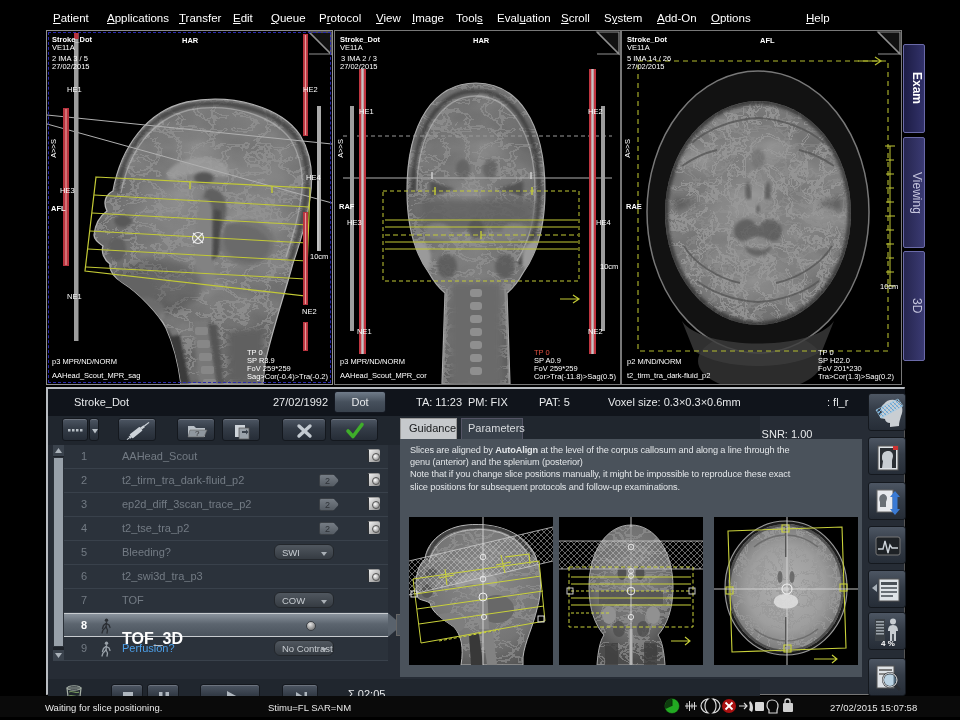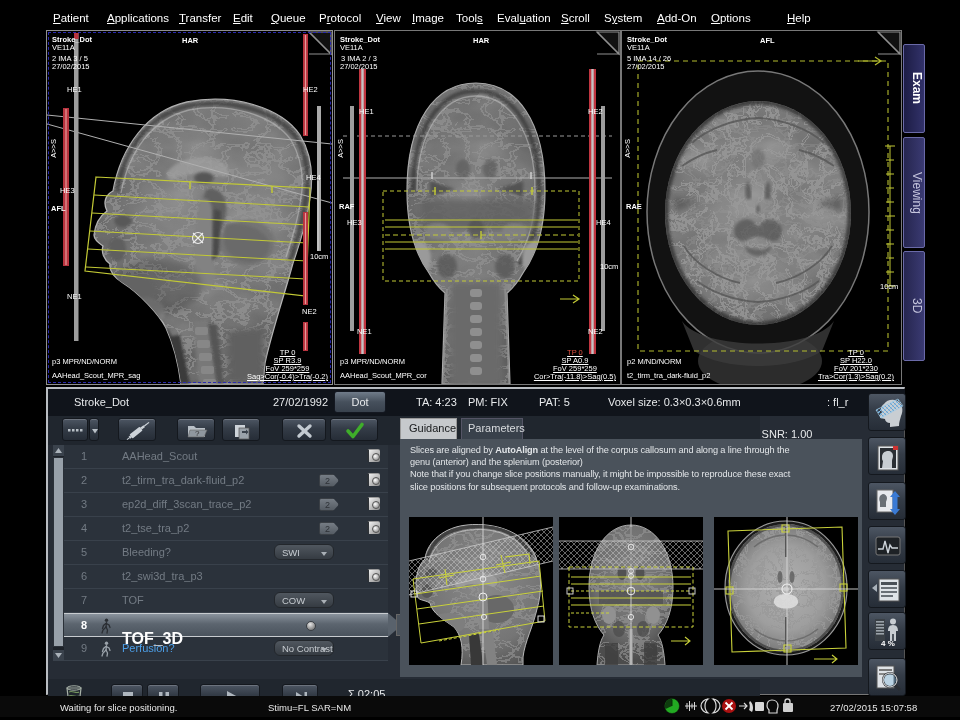--- a/index.html
+++ b/index.html
@@ -12,21 +12,21 @@
 .menu span{position:absolute;top:1px;}
 .menu u{text-decoration:underline;}
 
 .panel{position:absolute;top:30px;background:#000;border:1px solid #787878;}
 #p1{left:46px;width:287px;height:355px;border:1px solid #909090;}
 #p1 .selb{position:absolute;left:1px;top:1px;right:1px;bottom:1px;border:1px dashed #2a2ab0;z-index:30;pointer-events:none;}
 #p2{left:334px;width:287px;height:355px;}
 #p3{left:621px;width:281px;height:355px;}
 .ptxt{position:absolute;color:#fff;font-size:7.5px;line-height:8px;z-index:20;}
 .b{font-weight:bold;}
-.r{text-align:center;text-decoration:underline;}
+.r{text-align:left;}
 
 .vtab{position:absolute;left:903px;width:22px;color:#fff;
   writing-mode:vertical-rl;text-align:center;font-size:12px;
   border:1px solid #6a6aa8;border-radius:2px;}
 
 #bottom{position:absolute;left:46px;top:387px;width:859px;height:308px;
   background:#262c35;border-top:2px solid #b9bdc2;border-left:2px solid #b9bdc2;
   border-right:1px solid #555;border-bottom:1px solid #777;}
 #hdrrow{position:absolute;left:0;top:0;width:857px;height:27px;background:#10141b;color:#e8eaec;font-size:11px;}
 #toolrow{position:absolute;left:0;top:27px;width:712px;height:29px;background:#20262e;}
@@ -88,21 +88,21 @@
     <span style="left:271px"><u>Q</u>ueue</span>
     <span style="left:319px">P<u>r</u>otocol</span>
     <span style="left:376px"><u>V</u>iew</span>
     <span style="left:412px"><u>I</u>mage</span>
     <span style="left:456px">Tool<u>s</u></span>
     <span style="left:497px">Eval<u>u</u>ation</span>
     <span style="left:561px"><u>S</u>croll</span>
     <span style="left:604px">S<u>y</u>stem</span>
     <span style="left:657px"><u>A</u>dd-On</span>
     <span style="left:711px"><u>O</u>ptions</span>
-    <span style="left:787px"><u>H</u>elp</span>
+    <span style="left:806px"><u>H</u>elp</span>
   </div>
 
   <div class="panel" id="p1">
     <div class="selb"></div>
     <svg width="285" height="353" viewBox="0 0 285 353" style="position:absolute;left:0;top:0;">
       <defs>
         <radialGradient id="hg1" cx="55%" cy="38%" r="68%">
           <stop offset="0%" stop-color="#7d7d7d"></stop>
             <stop offset="55%" stop-color="#6d6d6d"></stop>
           <stop offset="85%" stop-color="#575757"></stop>
@@ -406,21 +406,21 @@
 
   <div class="vtab" style="top:44px;height:89px;background:linear-gradient(90deg,#1d1d45,#32326a);font-weight:bold;">Exam</div>
   <div class="vtab" style="top:137px;height:111px;background:linear-gradient(90deg,#26264f,#3a3a72);color:#c6c6de;">Viewing</div>
   <div class="vtab" style="top:251px;height:110px;background:linear-gradient(90deg,#26264f,#3a3a72);color:#c6c6de;">3D</div>
 
   <div id="bottom">
     <div id="hdrrow">
       <span class="abs" style="left:26px;top:7px;">Stroke_Dot</span>
       <span class="abs" style="left:225px;top:7px;">27/02/1992</span>
       <span class="abs" style="left:286px;top:2px;width:52px;height:22px;border-radius:3px;background:linear-gradient(#707c8a,#46505c 50%,#39424d);border:1px solid #141821;text-align:center;padding-top:4px;">Dot</span>
-      <span class="abs" style="left:368px;top:7px;">TA: 4:23</span>
+      <span class="abs" style="left:368px;top:7px;">TA: 11:23</span>
       <span class="abs" style="left:420px;top:7px;">PM: FIX</span>
       <span class="abs" style="left:491px;top:7px;">PAT: 5</span>
       <span class="abs" style="left:560px;top:7px;">Voxel size: 0.3×0.3×0.6mm</span>
       <span class="abs" style="left:691px;top:7px;margin-top:32px;">Rel. SNR: 1.00</span>
       <span class="abs" style="left:779px;top:7px;">: fl_r</span>
     </div>
     <div id="toolrow">
       <div class="tbtn" style="left:14px;width:26px;"><svg width="26" height="24">
             <rect x="5" y="10" width="2.5" height="2.5" fill="#b8bfc6"></rect>
             <rect x="9" y="10" width="2.5" height="2.5" fill="#b8bfc6"></rect>
@@ -764,21 +764,21 @@
   <rect x="8" y="7" width="17" height="22" fill="#dfe3e7" stroke="#555" stroke-width="1"></rect>
   <rect x="10" y="10" width="13" height="2" fill="#777"></rect>
           <rect x="10" y="14" width="13" height="2" fill="#888"></rect>
   <circle cx="21" cy="21" r="7" fill="rgba(120,180,220,0.35)" stroke="#2a2e33" stroke-width="2"></circle>
   <line x1="26" y1="26" x2="31" y2="31" stroke="#2a2e33" stroke-width="3"></line>
   <circle cx="21" cy="21" r="7" fill="none" stroke="#e8eaec" stroke-width="1"></circle>
 </svg></div>
   </div>
 
   <div id="status">
-    <span class="abs" style="left:60px;top:6px;">Waiting for slice positioning.</span>
+    <span class="abs" style="left:45px;top:6px;">Waiting for slice positioning.</span>
     <span class="abs" style="left:268px;top:6px;">Stimu=FL SAR=NM</span>
     <svg width="130" height="18" style="position:absolute;left:663px;top:1px;">
   <circle cx="9" cy="9" r="7.5" fill="#22aa22" stroke="#0a0a0a" stroke-width="0.5"></circle>
   <path d="M9,9 L9,1.5 A7.5,7.5 0 0 0 2.5,12 Z" fill="#0e3d0e"></path>
   <line x1="9" y1="9" x2="9" y2="2.5" stroke="#063006" stroke-width="1"></line>
   <g stroke="#d8d8d8" stroke-width="1">
           <line x1="22" y1="9" x2="34" y2="9"></line>
           <line x1="24" y1="6" x2="24" y2="12"></line>
           <line x1="26.5" y1="4" x2="26.5" y2="14"></line>
           <line x1="29" y1="6.5" x2="29" y2="11.5"></line>

